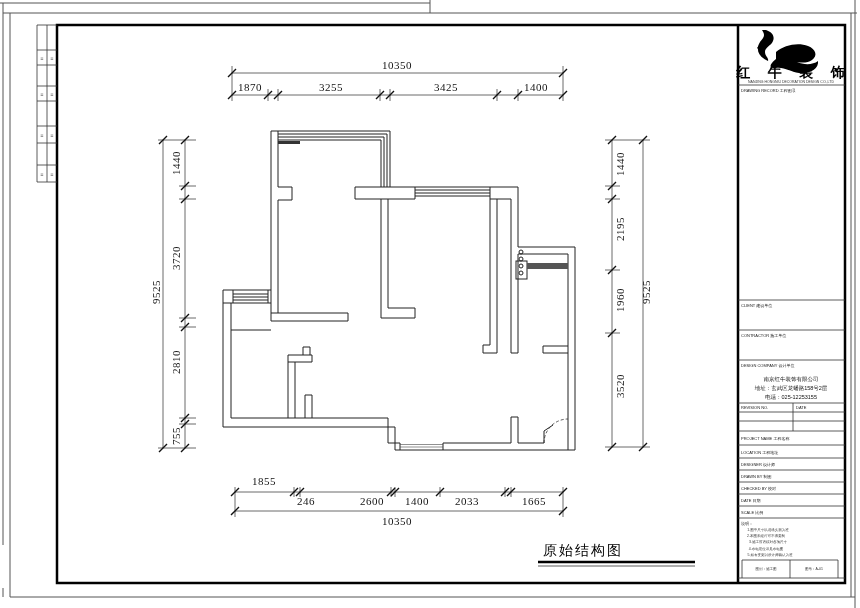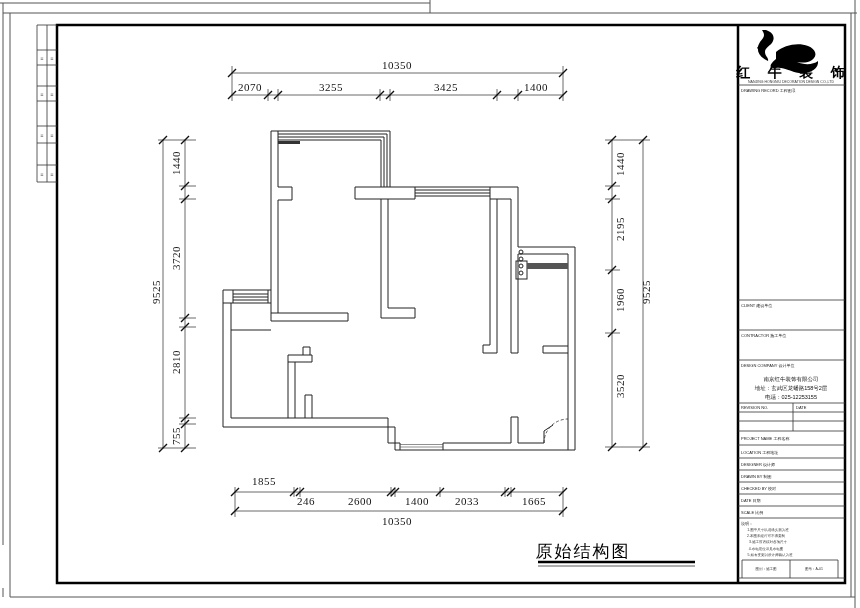--- a/index.html
+++ b/index.html
@@ -2,21 +2,21 @@
 <html><head>
 <meta charset="utf-8">
 <style>
   html,body{margin:0;padding:0;background:#e8e8e8;}
   #page{position:relative;width:860px;height:608px;background:#ffffff;overflow:hidden;
         font-family:"Liberation Serif",serif;color:#111;}
   #linework{position:absolute;left:0;top:0;}
   .txt{position:absolute;white-space:nowrap;}
   .dim{font-size:11px;letter-spacing:.5px;color:#141414;transform:translate(-50%,-50%);}
   .dimv{font-size:11px;letter-spacing:.5px;color:#141414;transform:translate(-50%,-50%) rotate(-90deg);}
-  .plan-title{font-size:17px;color:#000;transform:translate(-50%,-50%);letter-spacing:2px;}
+  .plan-title{font-size:14px;color:#000;transform:translate(-50%,-50%);letter-spacing:2px;}
   .logo-txt{font-size:14px;font-weight:bold;letter-spacing:7px;color:#000;transform:translate(-50%,-50%);}
   .micro{font-size:4px;color:#222;transform:translate(0,-50%);font-family:"Liberation Sans",sans-serif;}
   .micro-c{font-size:5.5px;color:#111;transform:translate(-50%,-50%);font-family:"Liberation Sans",sans-serif;}
   .micro-t{font-size:3.5px;color:#333;transform:translate(-50%,-50%);font-family:"Liberation Sans",sans-serif;}
   .strip-t{font-size:4px;color:#333;transform:translate(-50%,-50%);font-family:"Liberation Sans",sans-serif;}
 </style>
 </head>
 <body>
 
 <div id="page">
@@ -111,28 +111,28 @@
     </g>
 
     <g>
       <path d="M538 562 H695" stroke="#000" stroke-width="2.5"></path>
       <path d="M538 566 H695" stroke="#333" stroke-width="0.8"></path>
     </g>
   </svg>
 
   <div>
     <span class="txt dim" style="left:397px;top:65px">10350</span>
-    <span class="txt dim" style="left:250px;top:87px">2070</span>
+    <span class="txt dim" style="left:250px;top:87px">1870</span>
     <span class="txt dim" style="left:331px;top:87px">3255</span>
     <span class="txt dim" style="left:446px;top:87px">3425</span>
     <span class="txt dim" style="left:536px;top:87px">1400</span>
 
     <span class="txt dim" style="left:264px;top:481px">1855</span>
     <span class="txt dim" style="left:306px;top:501px">246</span>
-    <span class="txt dim" style="left:360px;top:501px">2600</span>
+    <span class="txt dim" style="left:372px;top:501px">2600</span>
     <span class="txt dim" style="left:417px;top:501px">1400</span>
     <span class="txt dim" style="left:467px;top:501px">2033</span>
     <span class="txt dim" style="left:534px;top:501px">1665</span>
     <span class="txt dim" style="left:397px;top:521px">10350</span>
 
     <span class="txt dimv" style="left:156px;top:292px">9525</span>
     <span class="txt dimv" style="left:176px;top:163px">1440</span>
     <span class="txt dimv" style="left:176px;top:258px">3720</span>
     <span class="txt dimv" style="left:176px;top:362px">2810</span>
     <span class="txt dimv" style="left:176px;top:436px">755</span>

